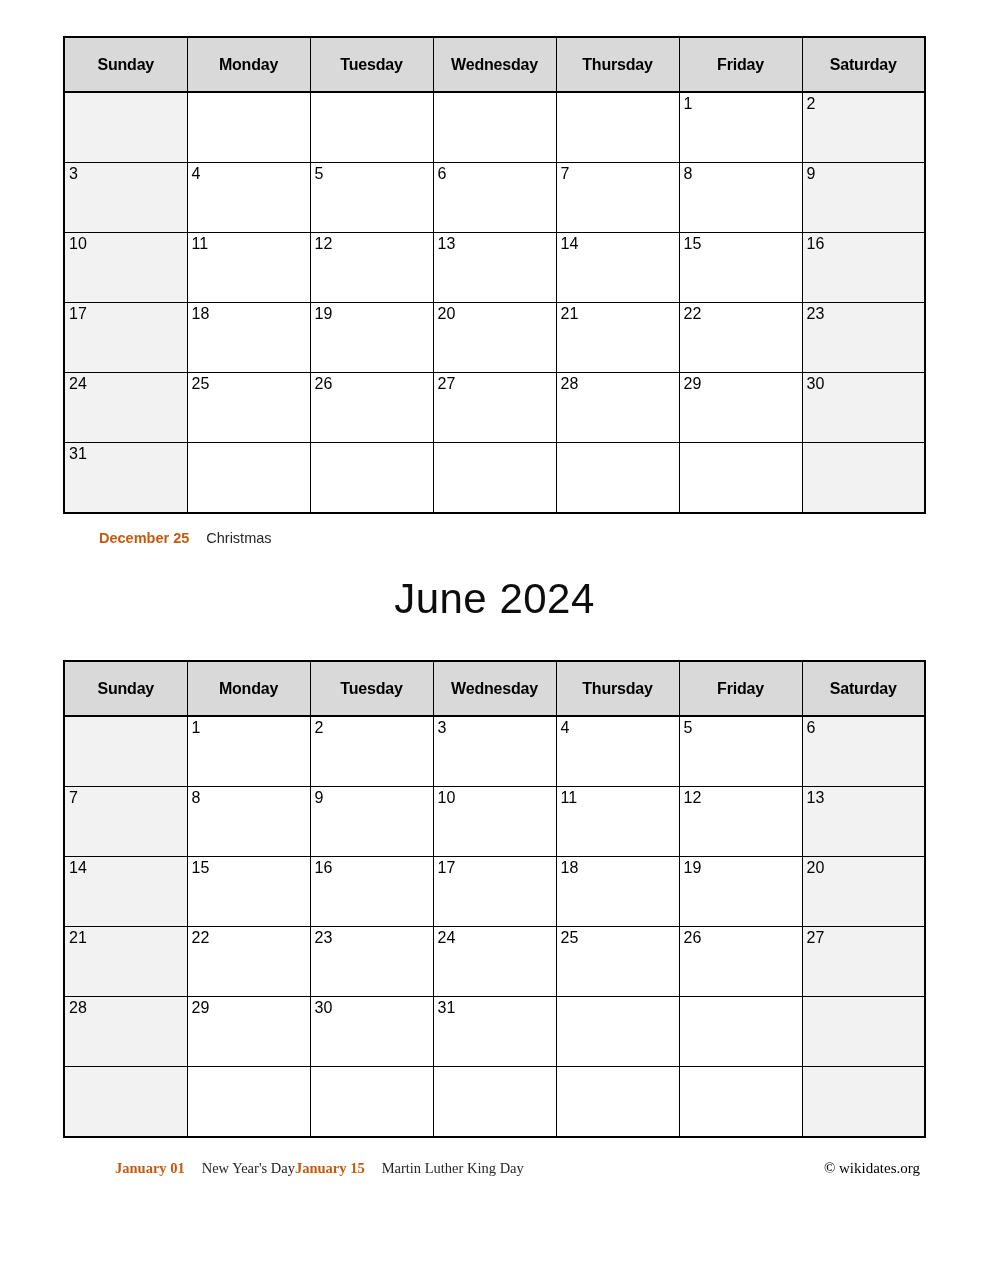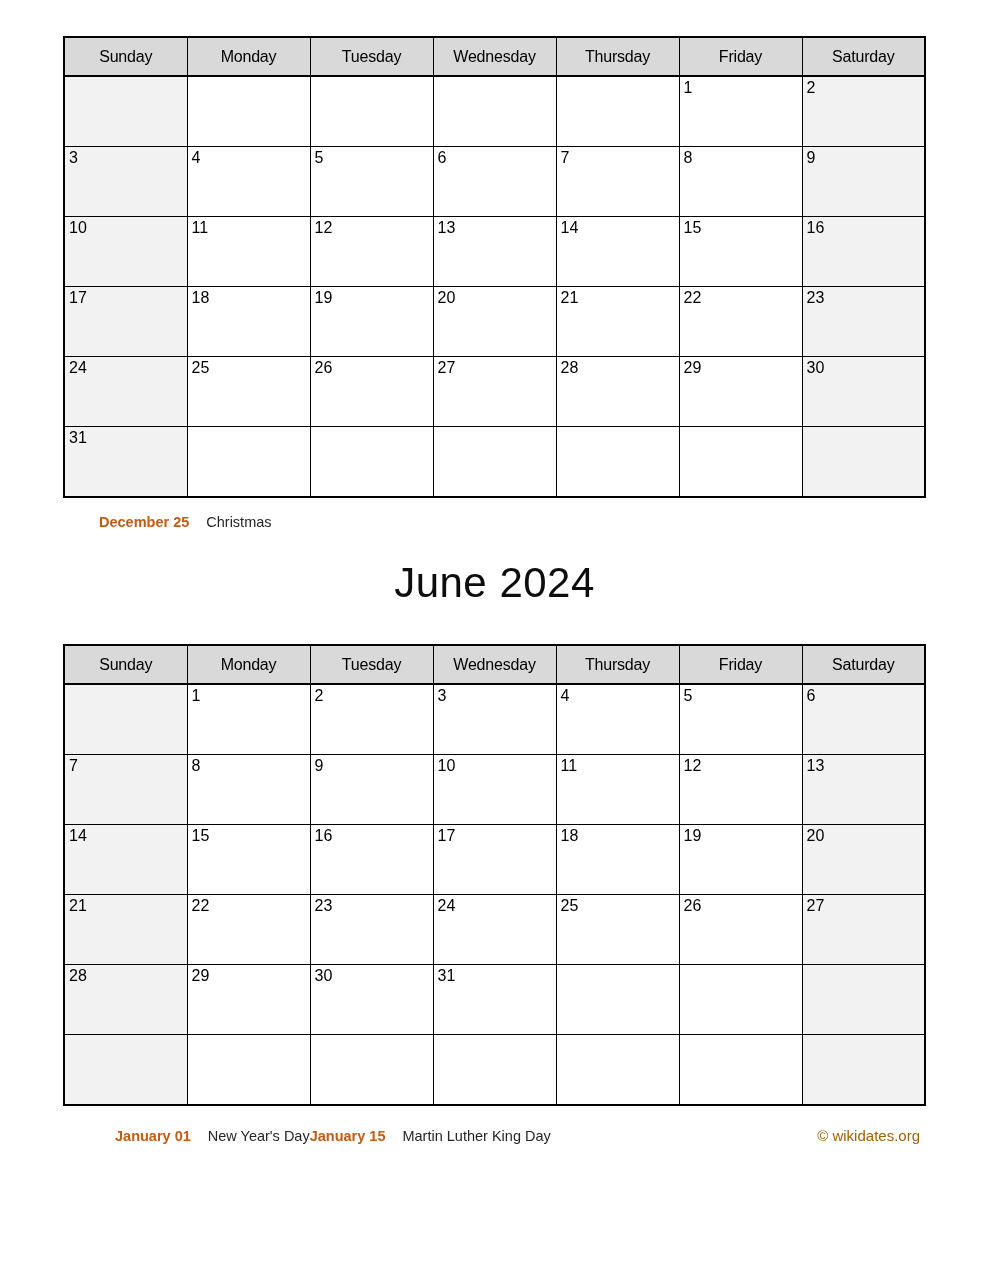--- a/index.html
+++ b/index.html
@@ -37,24 +37,24 @@
   }
   table.cal-table {
     border-collapse: collapse;
     width: 863px;
     table-layout: fixed;
     border: 2.5px solid #000000;
   }
   table.cal-table th {
     background: #d9d9d9;
     font-size: 16px;
-    font-weight: 400;
+    font-weight: 700;
     letter-spacing: -0.2px;
     height: 21px;
-    padding: 8px;
+    padding: 16px;
     border: 1.5px solid #000000;
     border-bottom: 2.5px solid #000000;
     text-align: center;
     vertical-align: middle;
   }
   table.cal-table td {
     border: 1.5px solid #000000;
     height: 68px;
     vertical-align: top;
     text-align: left;
@@ -69,33 +69,33 @@
   .holiday-row {
     width: 863px;
     margin-left: 63px;
     margin-top: 14px;
     font-size: 14.5px;
     line-height: 20px;
     display: flex;
     align-items: baseline;
   }
   .holiday-row.dec { padding-left: 36px; box-sizing: border-box; }
-  .holiday-row.footer { padding-left: 52px; padding-right: 6px; box-sizing: border-box; margin-top: 20px; justify-content: space-between; }
+  .holiday-row.footer { padding-left: 52px; padding-right: 6px; box-sizing: border-box; margin-top: 20px; justify-content: space-between; font-family: Liberation Serif, serif; }
   .holiday-list { display: flex; align-items: flex-start; }
   .holiday-item + .holiday-item { }
   .holiday-date {
     font-weight: 700;
     color: #c55a11;
     margin-right: 17px;
   }
   .holiday-name {
     color: #262626;
   }
   .brand {
-    color: #a16207;
+    color: #000000;
     font-size: 15px;
     text-decoration: none;
     margin-left: 28px;
   }
 </style>
 </head>
 <body>
 
 <div class="page">
 

